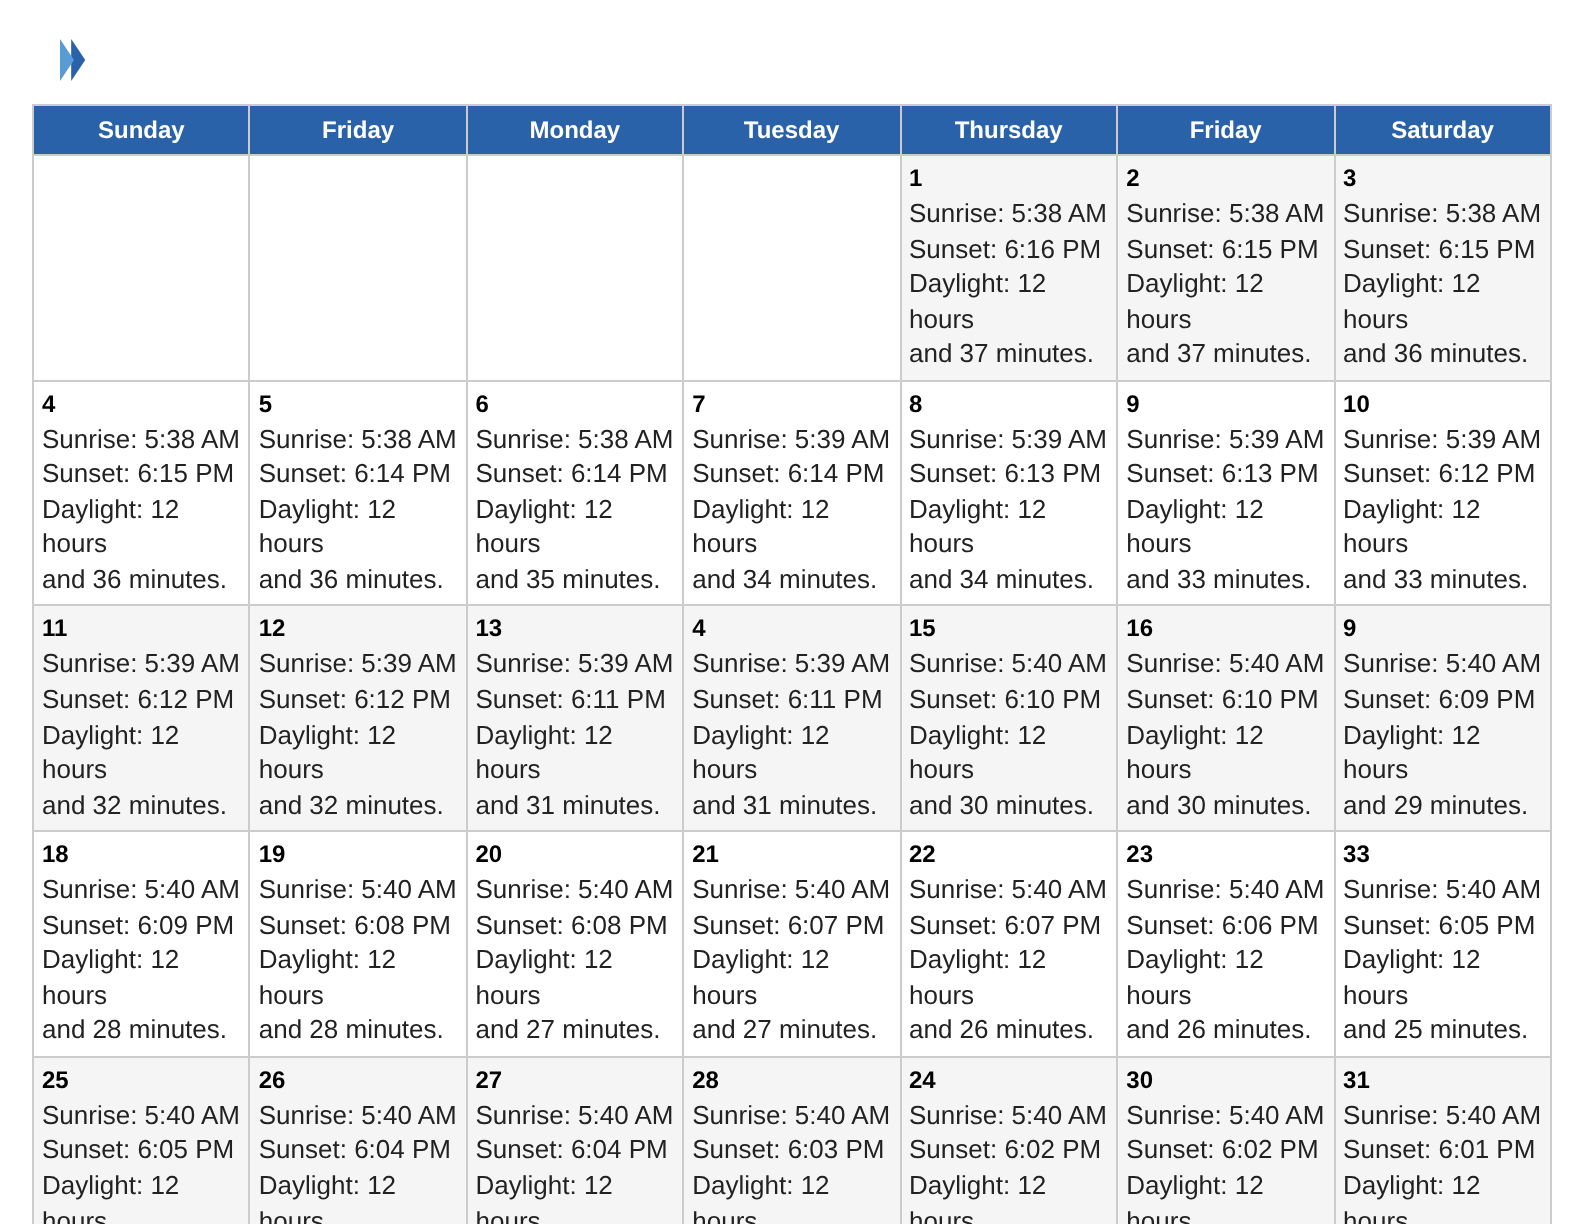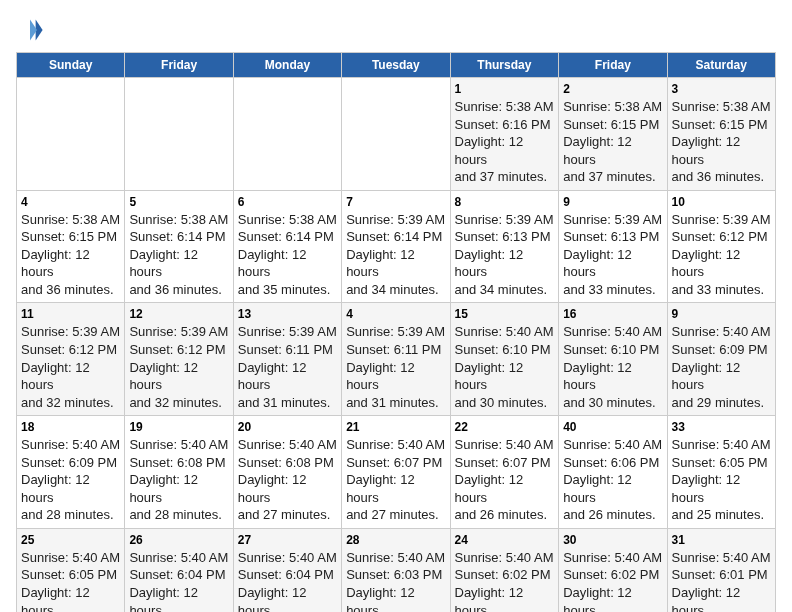--- a/index.html
+++ b/index.html
@@ -276,21 +276,21 @@
 and 27 minutes.</div>
         </td>
         <td>
           <div class="day-number">22</div>
           <div class="day-info" style="white-space: pre-line;">Sunrise: 5:40 AM
 Sunset: 6:07 PM
 Daylight: 12 hours
 and 26 minutes.</div>
         </td>
         <td>
-          <div class="day-number">40</div>
+          <div class="day-number">23</div>
           <div class="day-info" style="white-space: pre-line;">Sunrise: 5:40 AM
 Sunset: 6:06 PM
 Daylight: 12 hours
 and 26 minutes.</div>
         </td>
         <td>
           <div class="day-number">33</div>
           <div class="day-info" style="white-space: pre-line;">Sunrise: 5:40 AM
 Sunset: 6:05 PM
 Daylight: 12 hours

